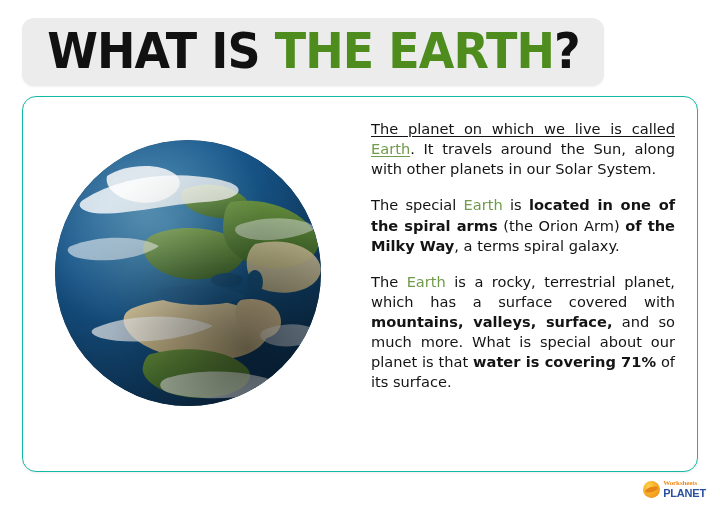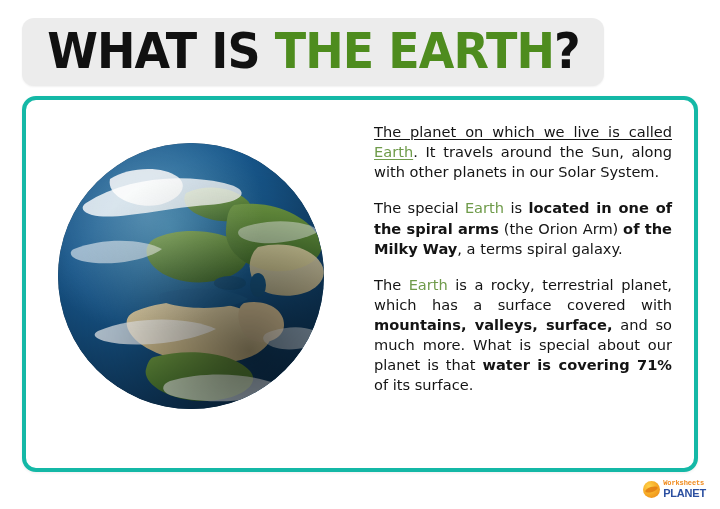--- a/index.html
+++ b/index.html
@@ -44,21 +44,21 @@
   .title .t-green { color: #4e8c1e; }
 
   
   .content-card {
     position: absolute;
     left: 22px;
     top: 96px;
     width: 676px;
     height: 376px;
     background: #ffffff;
-    border: 4px solid #14b8a6;
+    border: 1px solid #14b8a6;
     border-radius: 14px;
     box-shadow: 0 1px 3px rgba(0,0,0,0.07);
     box-sizing: border-box;
     display: flex;
     flex-direction: row;
   }
 
   
   .earth-pane {
     width: 326px;
@@ -151,21 +151,21 @@
     position: absolute;
     left: 2px; top: 6px;
     width: 13px; height: 5px;
     background: #e07b12;
     border-radius: 50%;
     transform: rotate(-18deg);
     opacity: 0.85;
   }
   .logo-words { display: flex; flex-direction: column; line-height: 1; }
   .logo-top {
-    font-family: Liberation Mono, monospace;
+    font-family: Liberation Serif, serif;
     font-size: 7px;
     font-weight: bold;
     color: #f08a1c;
     letter-spacing: -0.1px;
   }
   .logo-bottom {
     font-family: Liberation Sans, sans-serif;
     font-size: 11px;
     font-weight: bold;
     color: #2b4fa0;

